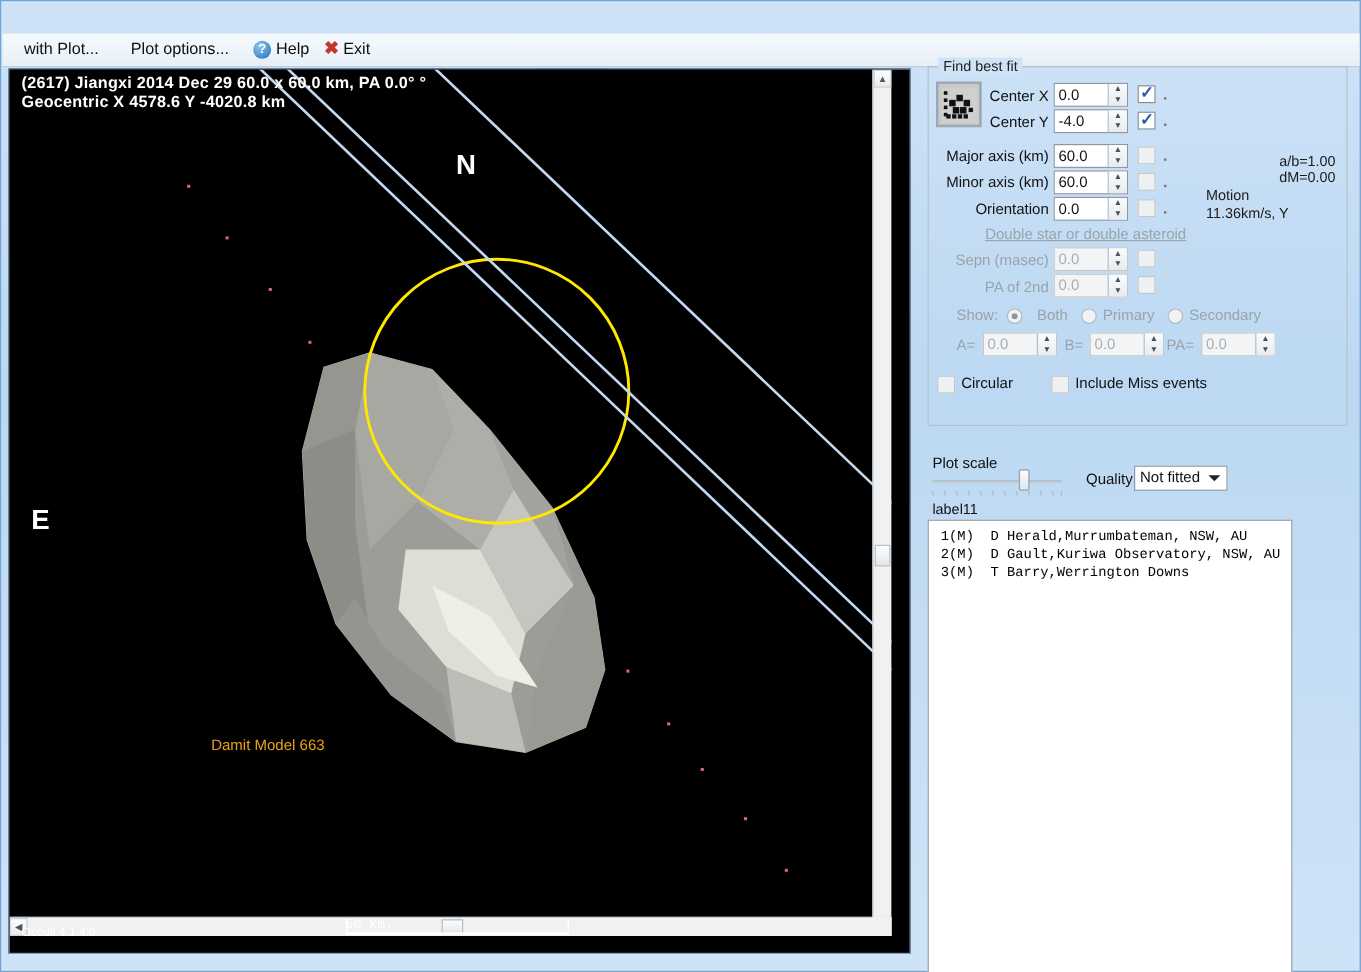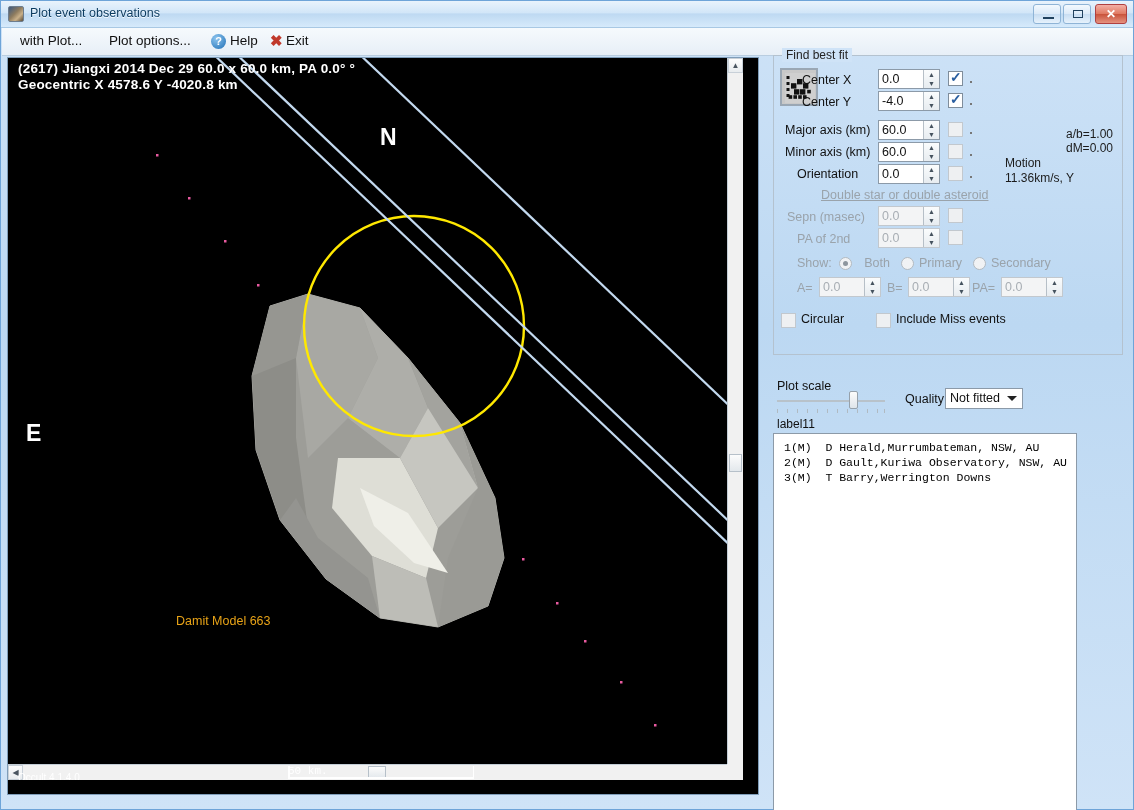--- a/index.html
+++ b/index.html
@@ -145,21 +145,21 @@
     position:absolute; border:1px solid #b4c2cf;
   }
   .groupbox > .legend {
     position:absolute; left:8px; top:-8px; background:#d8e6f5;
     padding:0 4px; font-size:12px; color:#222;
   }
   #gb-findfit { left:6px; top:6px; width:350px; height:300px; border-top:1px solid #b4c2cf; }
   #gb-findfit .legend { background:linear-gradient(to bottom,#cfe3f7,#cfe3f7);text-align:center; }
 
   .fld-label {
-    position:absolute; font-size:12.5px; color:#111; white-space:nowrap;
+    position:absolute; font-size:12.5px; color:#111; text-align:right; white-space:nowrap;
   }
   .fld-label.dis { color:#9aa3ab; }
   .spin {
     position:absolute; height:20px; border:1px solid #8c9aa8; background:#fff;
   }
   .spin.dis { background:#f3f4f5; border-color:#c2c8ce; }
   .spin .val {
     position:absolute; left:3px; top:2px; font-size:12.5px; color:#111;
   }
   .spin.dis .val { color:#a8aeb4; }
@@ -243,34 +243,20 @@
   #obslist .row {
     font-family:"Liberation Mono", monospace; font-size:11.5px; color:#000;
     white-space:pre; padding-left:10px; line-height:15px;
   }
 </style>
 </head>
 <body>
 
 <div id="window">
 
-  <div id="titlebar">
-    <div id="app-icon"></div>
-    <div id="title-text">Plot event observations</div>
-
-    <div class="winbtn" id="btn-min">
-      <span class="minbar"></span>
-    </div>
-    <div class="winbtn" id="btn-max">
-      <span class="maxbox"></span>
-    </div>
-    <div class="winbtn" id="btn-close">
-      <span class="glyph">✕</span>
-    </div>
-  </div>
 
   <div id="menubar">
     <div class="menuitem" id="mi-withplot">with Plot...</div>
     <div class="menuitem" id="mi-plotoptions">Plot options...</div>
     <div class="help-icon">?</div>
     <div class="menuitem" id="mi-help">Help</div>
     <div class="exit-x">✖</div>
     <div class="menuitem" id="mi-exit">Exit</div>
     <div class="tbbtn" id="btn-adjust">Adjust Miss times</div>
     <div class="tbbtn" id="btn-editor">-&gt;Editor</div>

